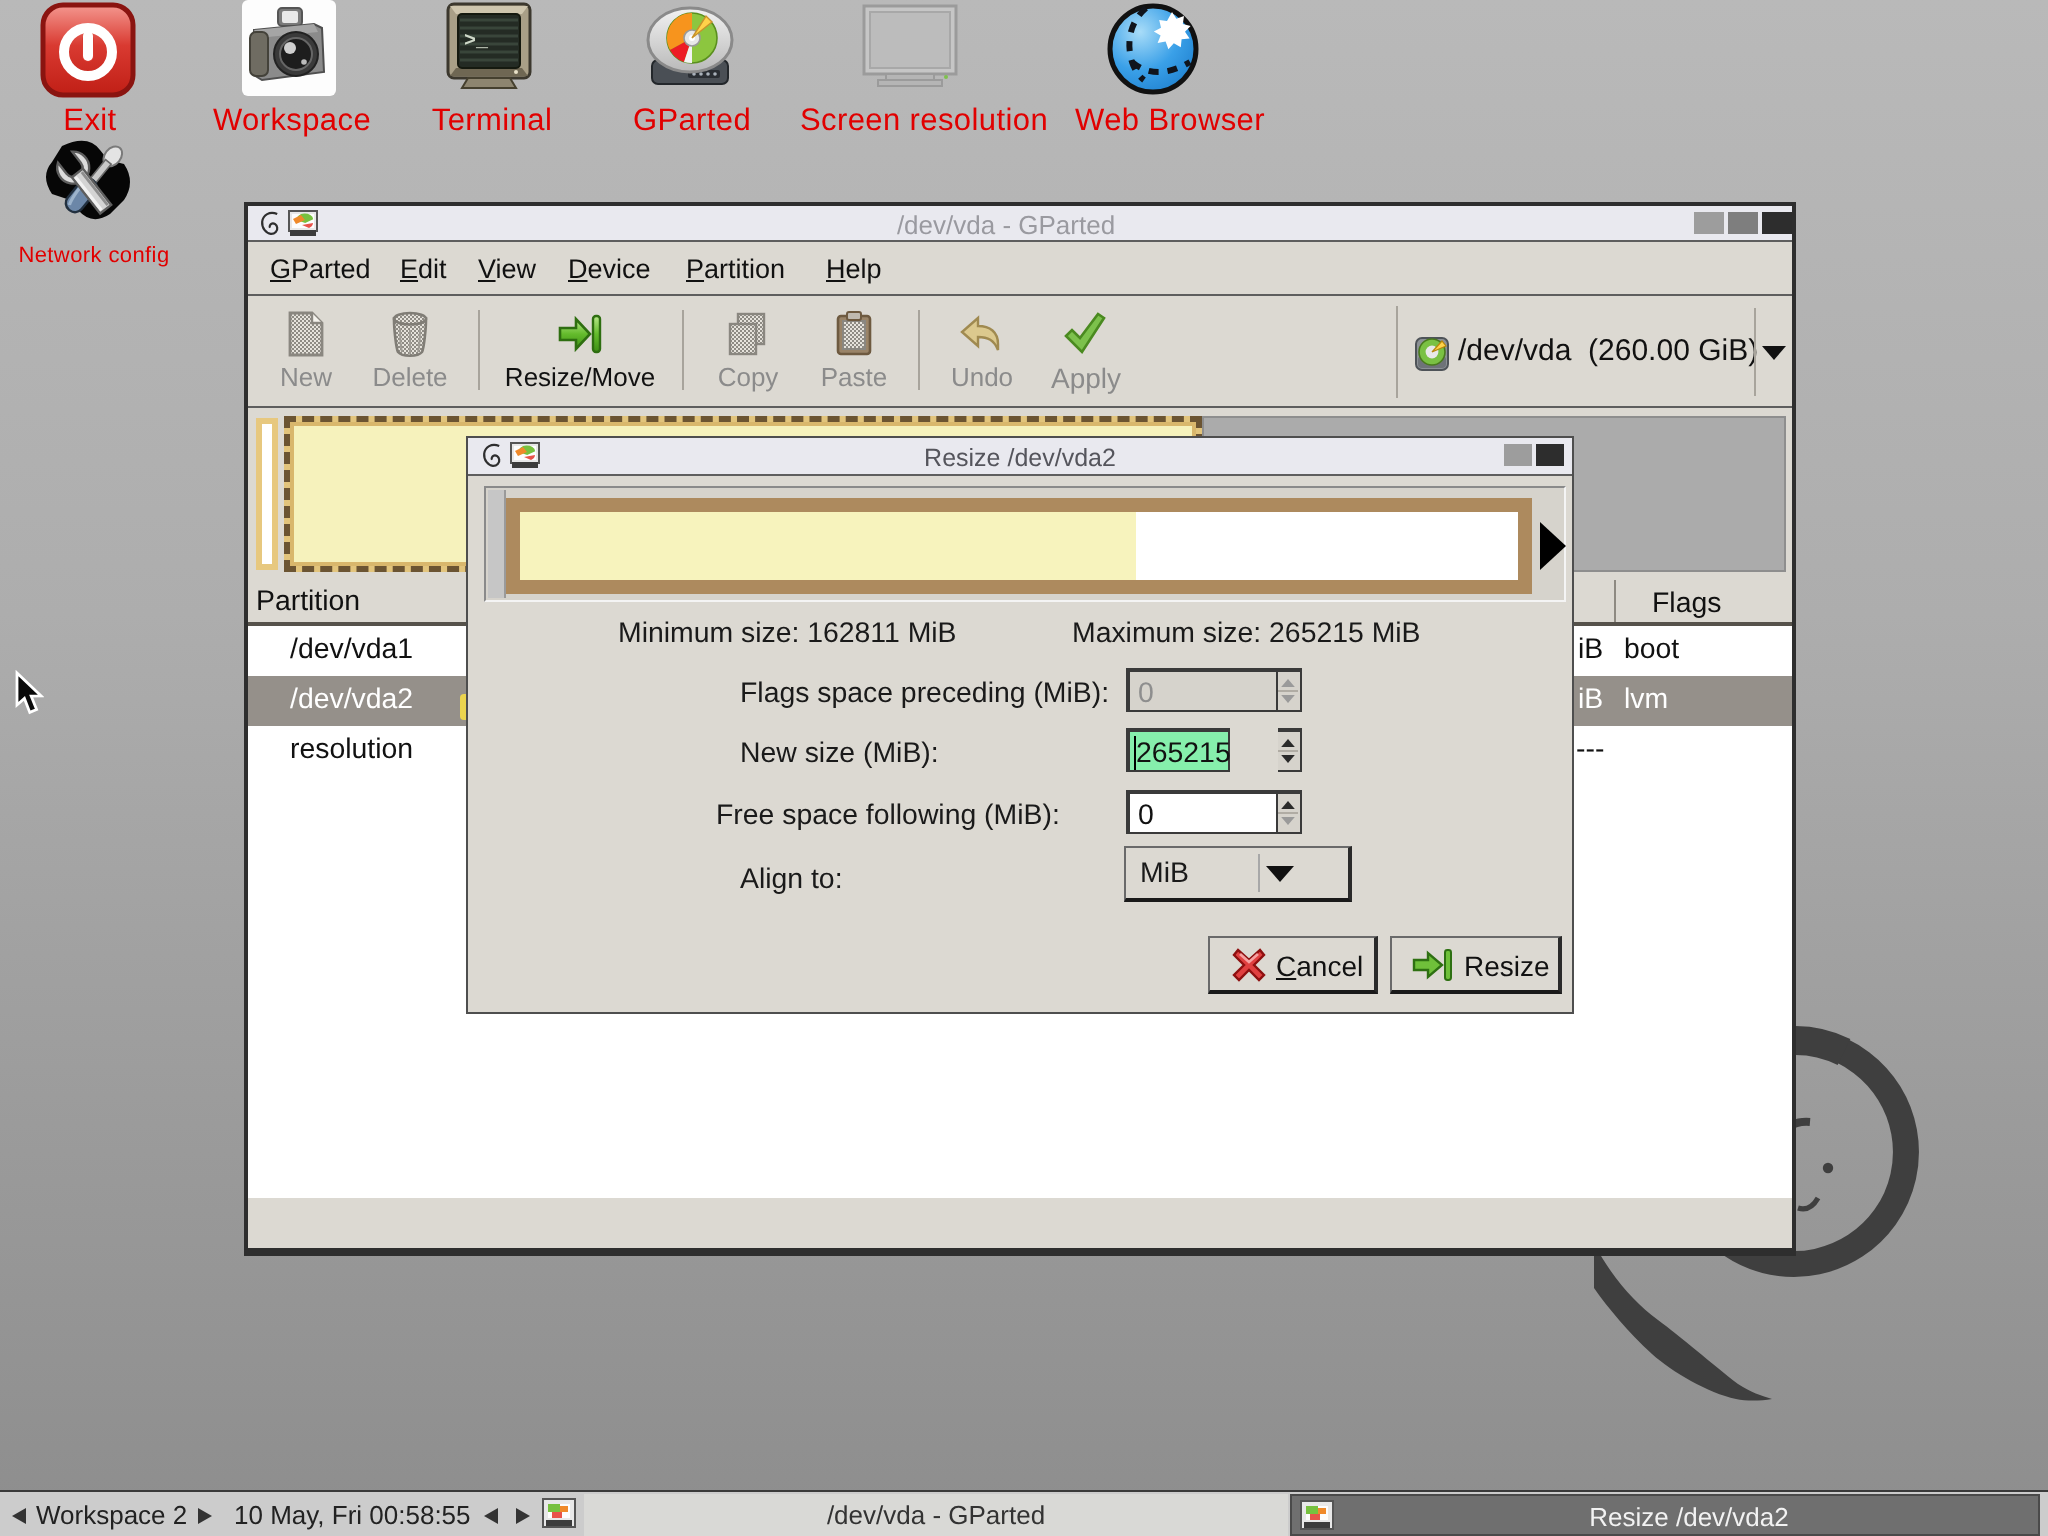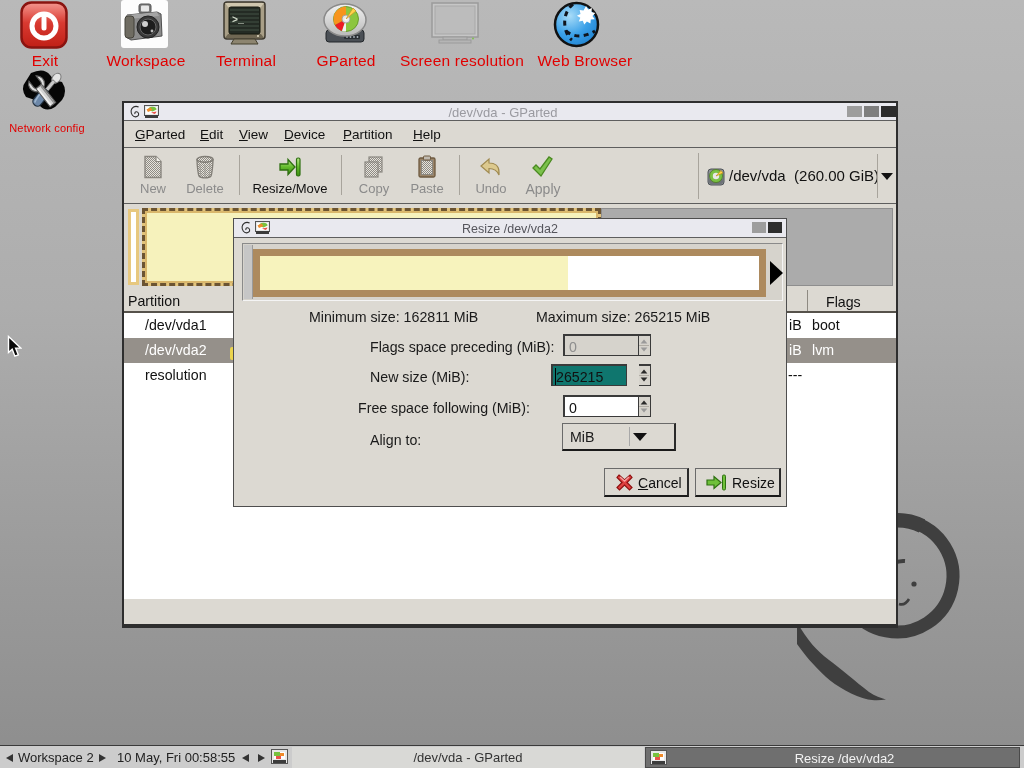--- a/index.html
+++ b/index.html
@@ -306,21 +306,21 @@
     </div>
   <div class="abs" style="left:405px;top:115px;width:12px;height:22px;background:#d6d3cc;border:solid #3a3a3a;border-width:2px 1px 1px 1px;border-left:none;box-sizing:border-box">
     <svg width="10" height="19" viewBox="0 0 10 19">
         <path d="M 5 3.5 l 3.4 4 h -6.8 z" fill="#9a9a9a"></path>
         <path d="M 5 15.5 l 3.4 -4 h -6.8 z" fill="#9a9a9a"></path>
         <path d="M 0 9.5 h 10" stroke="#b0aca4" stroke-width="1"></path>
       </svg>
   </div>
 
   <div class="abs" style="left:136px;top:150px;font-size:14.2px;color:#1a1a1a">New size (MiB):</div>
-  <div class="abs" style="left:317px;top:145px;width:76px;height:22px;background:#0f766e;border:solid #3a3a3a;border-width:2px 1px 1px 2px;box-sizing:border-box;font-size:14.2px;color:#111">
+  <div class="abs" style="left:329px;top:145px;width:52px;height:22px;background:#86efac;border:solid #3a3a3a;border-width:2px 1px 1px 2px;box-sizing:border-box;font-size:14.2px;color:#111">
       <span style="position:absolute;left:3px;top:3px">265215</span>
       <span style="position:absolute;left:1.5px;top:2px;width:1px;height:17px;background:#000"></span>
     </div>
   <div class="abs" style="left:405px;top:145px;width:12px;height:22px;background:#d6d3cc;border:solid #3a3a3a;border-width:2px 1px 1px 1px;border-left:none;box-sizing:border-box">
     <svg width="10" height="19" viewBox="0 0 10 19">
         <path d="M 5 3.5 l 3.4 4 h -6.8 z" fill="#2a2a2a"></path>
         <path d="M 5 15.5 l 3.4 -4 h -6.8 z" fill="#2a2a2a"></path>
         <path d="M 0 9.5 h 10" stroke="#b0aca4" stroke-width="1"></path>
       </svg>
   </div>

